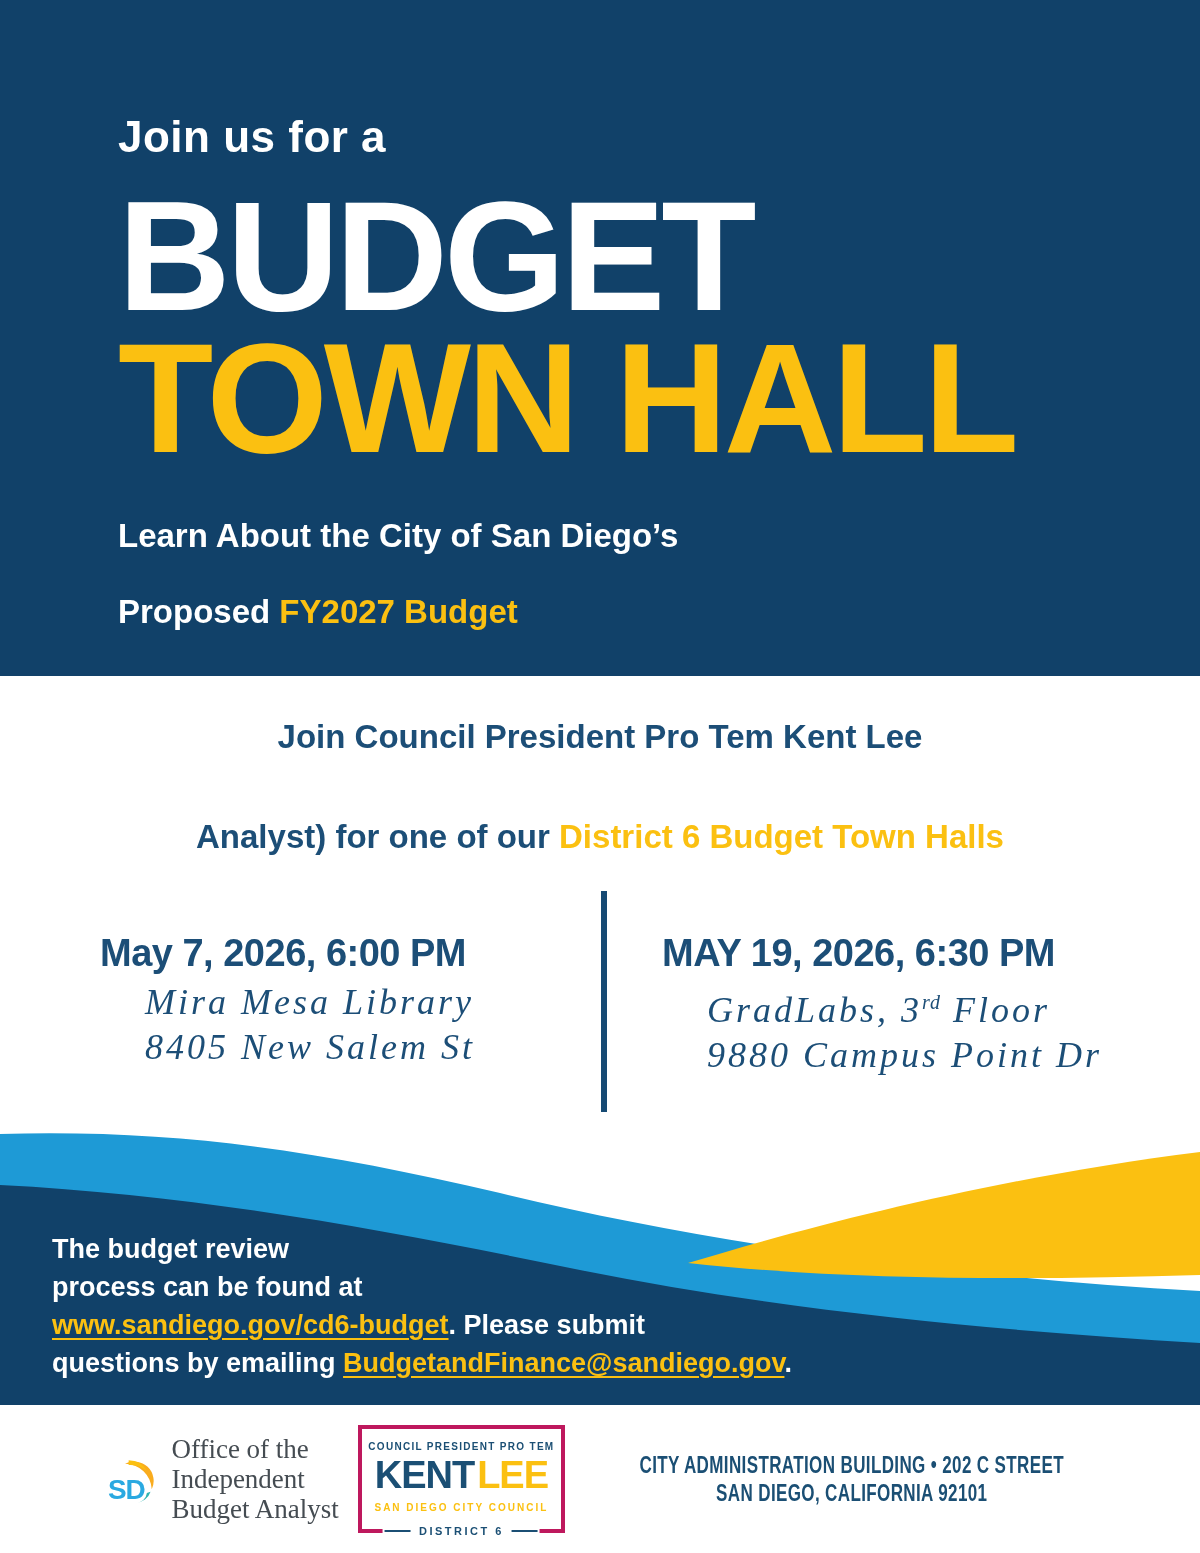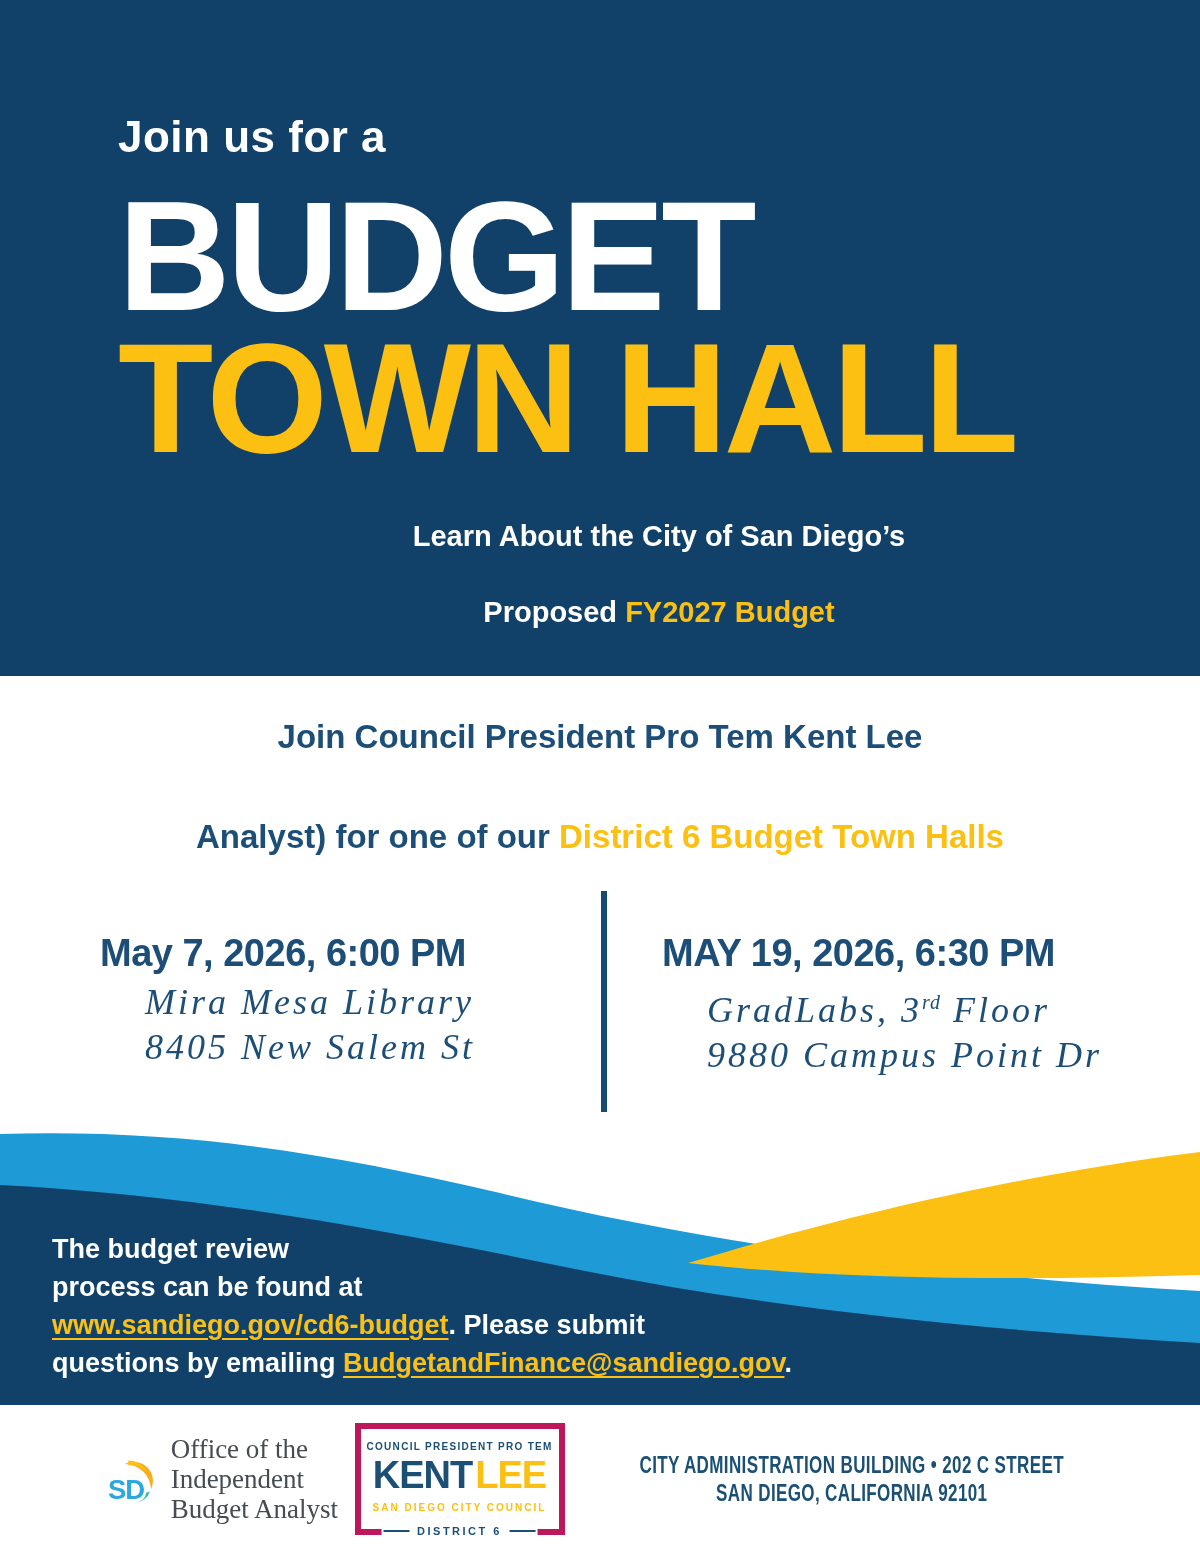--- a/index.html
+++ b/index.html
@@ -29,24 +29,23 @@
     font-weight:800;
     letter-spacing:-4px;
     line-height:1;
     white-space:nowrap;
   }
   .title-1 { color:#ffffff; }
   .title-2 { color:#FBC011; margin-top:-14px; }
   .subtitle {
     margin-top:22px;
     color:#ffffff;
-    font-size:29px;
+    font-size:33px;
     font-weight:700;
     line-height:76px;
-    text-align:center;
   }
   .hl-yellow { color:#FBC011; }
 
   
   .intro {
     height:200px;
     padding-top:36px;
     text-align:center;
     color:#1C4E77;
     font-size:33px;
@@ -120,21 +119,21 @@
   .iba-text {
     margin-left:16px;
     font-family:"Liberation Serif", serif;
     color:#454C52;
     font-size:27px;
     line-height:30px;
   }
   .kl-badge {
     position:relative;
     width:210px;
-    border:6px solid #be185d;
+    border:4px solid #be185d;
     text-align:center;
     padding:12px 6px 16px;
     background:#ffffff;
   }
   .kl-top {
     color:#1B4F74;
     font-size:10px;
     font-weight:700;
     letter-spacing:1.3px;
     white-space:nowrap;

